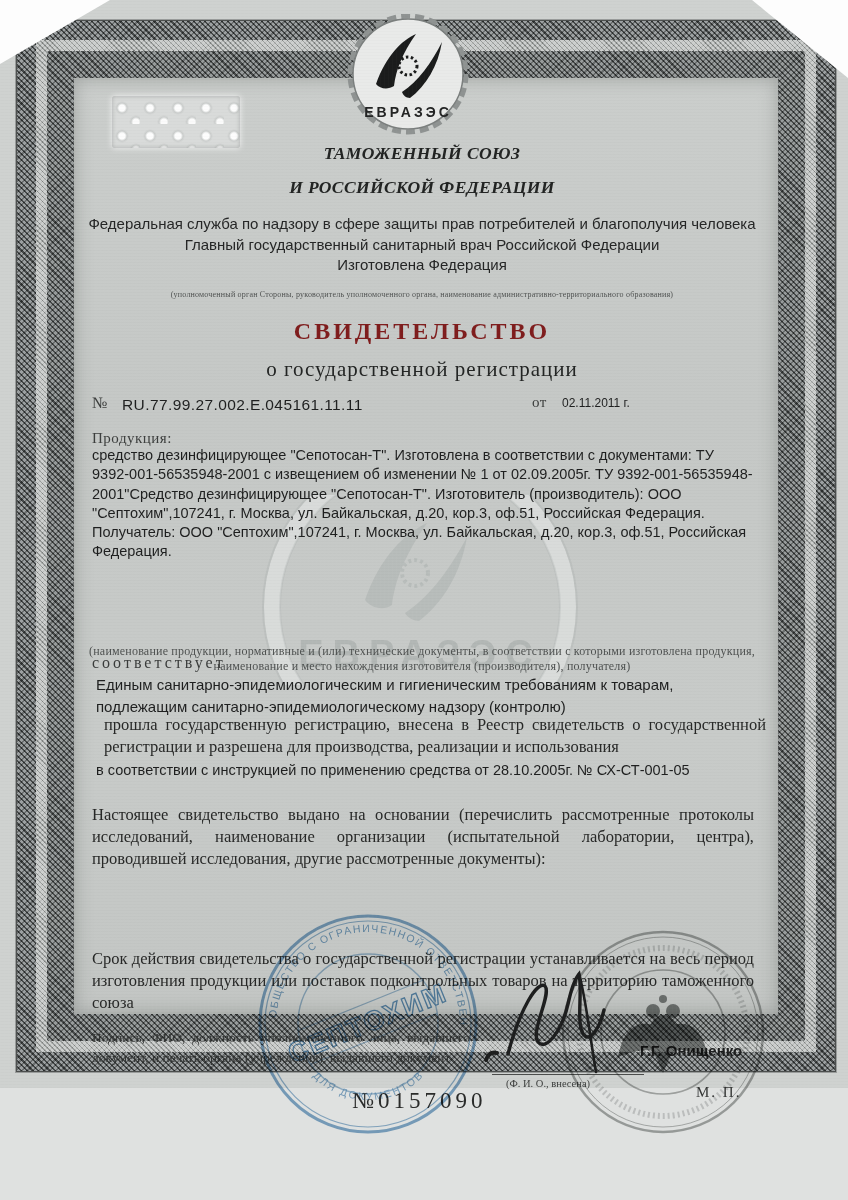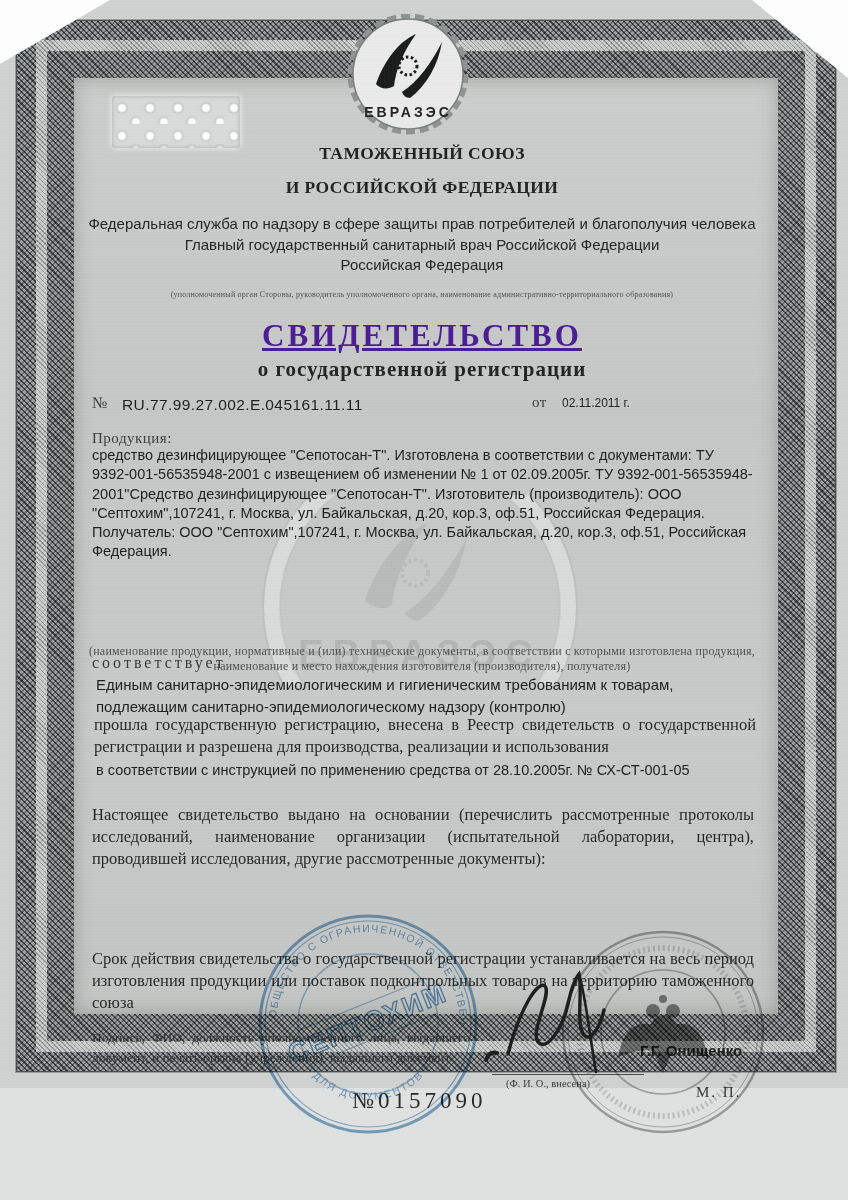--- a/index.html
+++ b/index.html
@@ -50,25 +50,25 @@
     box-shadow:0 0 6px rgba(255,255,255,.8), inset 0 0 4px rgba(140,143,142,.6);
     border-radius:2px;}
 
   
   .content{position:absolute;inset:0;z-index:2;color:#262726;}
   .abs{position:absolute;}
   .ctr{left:84px;right:88px;text-align:center;}
   .serif{font-family:"Liberation Serif",serif;}
   .sans{font-family:"Liberation Sans",sans-serif;}
 
-  .h-bold{font-weight:bold;font-size:17.5px;line-height:23px;letter-spacing:.4px;color:#222423;}
+  .h-bold{font-weight:bold;font-size:17.5px;line-height:23px;letter-spacing:.4px;color:#222423;font-style:italic;}
   .h-sans{font-size:15px;line-height:20.5px;color:#252626;}
   .tiny-note{font-size:8px;color:#4e5150;letter-spacing:.2px;}
-  .title-main{font-weight:bold;font-size:31px;letter-spacing:3px;color:#4c1d95;text-decoration:underline;}
-  .title-sub{font-weight:bold;font-size:21px;letter-spacing:1px;color:#232524;}
+  .title-main{font-weight:bold;font-size:24px;letter-spacing:3px;color:#7f1d1d;}
+  .title-sub{font-weight:normal;font-size:21px;letter-spacing:1px;color:#232524;}
 
   .form-label{font-size:15px;color:#3c3e3d;letter-spacing:.5px;}
   .typed{font-family:"Liberation Sans",sans-serif;color:#1e1f1f;}
   .body-serif{font-size:16.5px;line-height:22px;text-align:justify;color:#272827;}
 
   .sig-note{font-size:13.5px;line-height:20px;color:#333534;text-align:justify;}
   .serial{font-size:23px;letter-spacing:4px;color:#2a2b2a;}
 
   
   .watermark{position:absolute;left:255px;top:495px;width:330px;height:190px;z-index:1;opacity:.55;}
@@ -126,39 +126,39 @@
     </svg>
     <div class="wm-text">ЕВРАЗЭС</div>
   </div>
 
   <div class="content">
 
     <div class="abs ctr serif h-bold" style="top:142px;">ТАМОЖЕННЫЙ СОЮЗ</div>
     <div class="abs ctr serif h-bold" style="top:176px;">И РОССИЙСКОЙ ФЕДЕРАЦИИ</div>
     <div class="abs ctr sans h-sans" style="top:214px;">Федеральная служба по надзору в сфере защиты прав потребителей и благополучия человека</div>
     <div class="abs ctr sans h-sans" style="top:235px;">Главный государственный санитарный врач Российской Федерации</div>
-    <div class="abs ctr sans h-sans" style="top:255px;">Российская Федерация</div>
+    <div class="abs ctr sans h-sans" style="top:255px;">Изготовлена Федерация</div>
     <div class="abs ctr serif tiny-note" style="top:290px;">(уполномоченный орган Стороны, руководитель уполномоченного органа, наименование административно-территориального образования)</div>
 
     <div class="abs ctr serif title-main" style="top:318px;">СВИДЕТЕЛЬСТВО</div>
     <div class="abs ctr serif title-sub" style="top:357px;">о государственной регистрации</div>
 
     <div class="abs serif form-label" style="left:92px;top:394px;font-size:16px;">№</div>
     <div class="abs typed" style="left:122px;top:396px;font-size:15.5px;letter-spacing:.4px;">RU.77.99.27.002.E.045161.11.11</div>
     <div class="abs serif form-label" style="left:532px;top:394px;text-align:center;">от</div>
     <div class="abs typed" style="left:562px;top:396px;font-size:12px;">02.11.2011 г.</div>
 
     <div class="abs serif form-label" style="left:92px;top:430px;">Продукция:</div>
     <div class="abs typed" style="left:92px;top:446px;width:662px;font-size:14.5px;line-height:19.3px;">средство дезинфицирующее "Сепотосан-Т". Изготовлена в соответствии с документами: ТУ 9392-001-56535948-2001 с извещением об изменении № 1 от 02.09.2005г. ТУ 9392-001-56535948-2001"Средство дезинфицирующее "Сепотосан-Т". Изготовитель (производитель): ООО "Септохим",107241, г. Москва, ул. Байкальская, д.20, кор.3, оф.51, Российская Федерация. Получатель: ООО "Септохим",107241, г. Москва, ул. Байкальская, д.20, кор.3, оф.51, Российская Федерация.</div>
 
     <div class="abs serif tiny-note" style="left:88px;top:644px;width:668px;text-align:center;font-size:12px;">(наименование продукции, нормативные и (или) технические документы, в соответствии с которыми изготовлена продукция, наименование и место нахождения изготовителя (производителя), получателя)</div>
     <div class="abs serif" style="left:92px;top:654px;font-size:16px;letter-spacing:3px;color:#3a3c3b;">соответствует</div>
     <div class="abs typed" style="left:96px;top:674px;width:648px;font-size:15px;line-height:21.5px;">Единым санитарно-эпидемиологическим и гигиеническим требованиям к товарам, подлежащим санитарно-эпидемиологическому надзору (контролю)</div>
 
-    <div class="abs serif body-serif" style="left:94px;top:714px;width:662px;">прошла государственную регистрацию, внесена в Реестр свидетельств о государственной регистрации и разрешена для производства, реализации и использования</div>
+    <div class="abs serif body-serif" style="left:104px;top:714px;width:662px;">прошла государственную регистрацию, внесена в Реестр свидетельств о государственной регистрации и разрешена для производства, реализации и использования</div>
     <div class="abs typed" style="left:96px;top:762px;width:660px;font-size:14.5px;">в соответствии с инструкцией по применению средства от 28.10.2005г. № СХ-СТ-001-05</div>
 
     <div class="abs serif body-serif" style="left:92px;top:804px;width:662px;">Настоящее свидетельство выдано на основании (перечислить рассмотренные протоколы исследований, наименование организации (испытательной лаборатории, центра), проводившей исследования, другие рассмотренные документы):</div>
 
     <div class="abs serif body-serif" style="left:92px;top:948px;width:662px;">Срок действия свидетельства о государственной регистрации устанавливается на весь период изготовления продукции или поставок подконтрольных товаров на территорию таможенного союза</div>
 
     <div class="abs serif sig-note" style="left:92px;top:1028px;width:378px;">Подпись, ФИО, должность уполномоченного лица, выдавшего документ, и печать органа (учреждения), выдавшего документ</div>
     <div class="abs typed" style="left:640px;top:1042px;font-size:15px;font-weight:bold;">Г.Г. Онищенко</div>
     <div class="abs serif" style="left:506px;top:1078px;font-size:10.5px;color:#3c3e3d;">(Ф. И. О., внесена)</div>
     <div class="abs serif" style="left:696px;top:1084px;font-size:15px;letter-spacing:2px;color:#343635;">М. П.</div>

